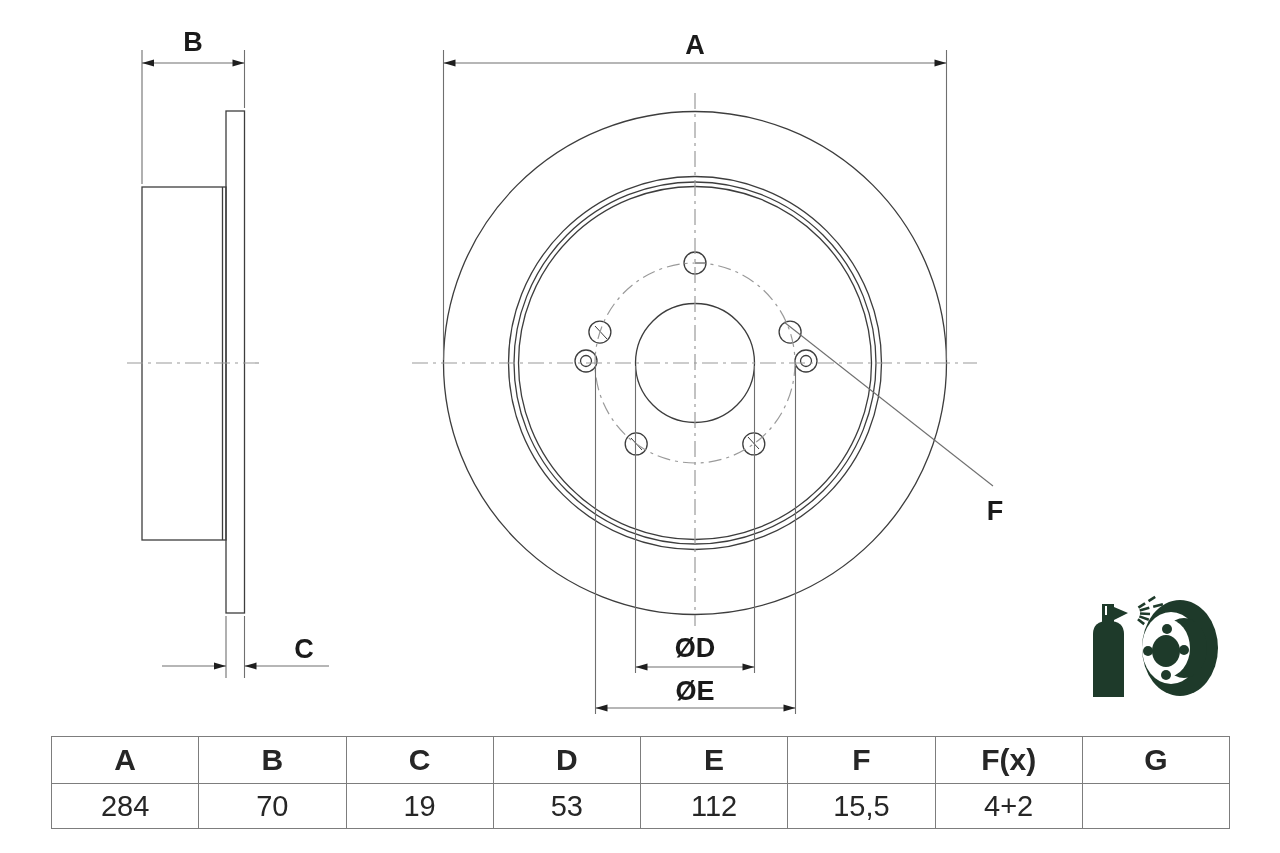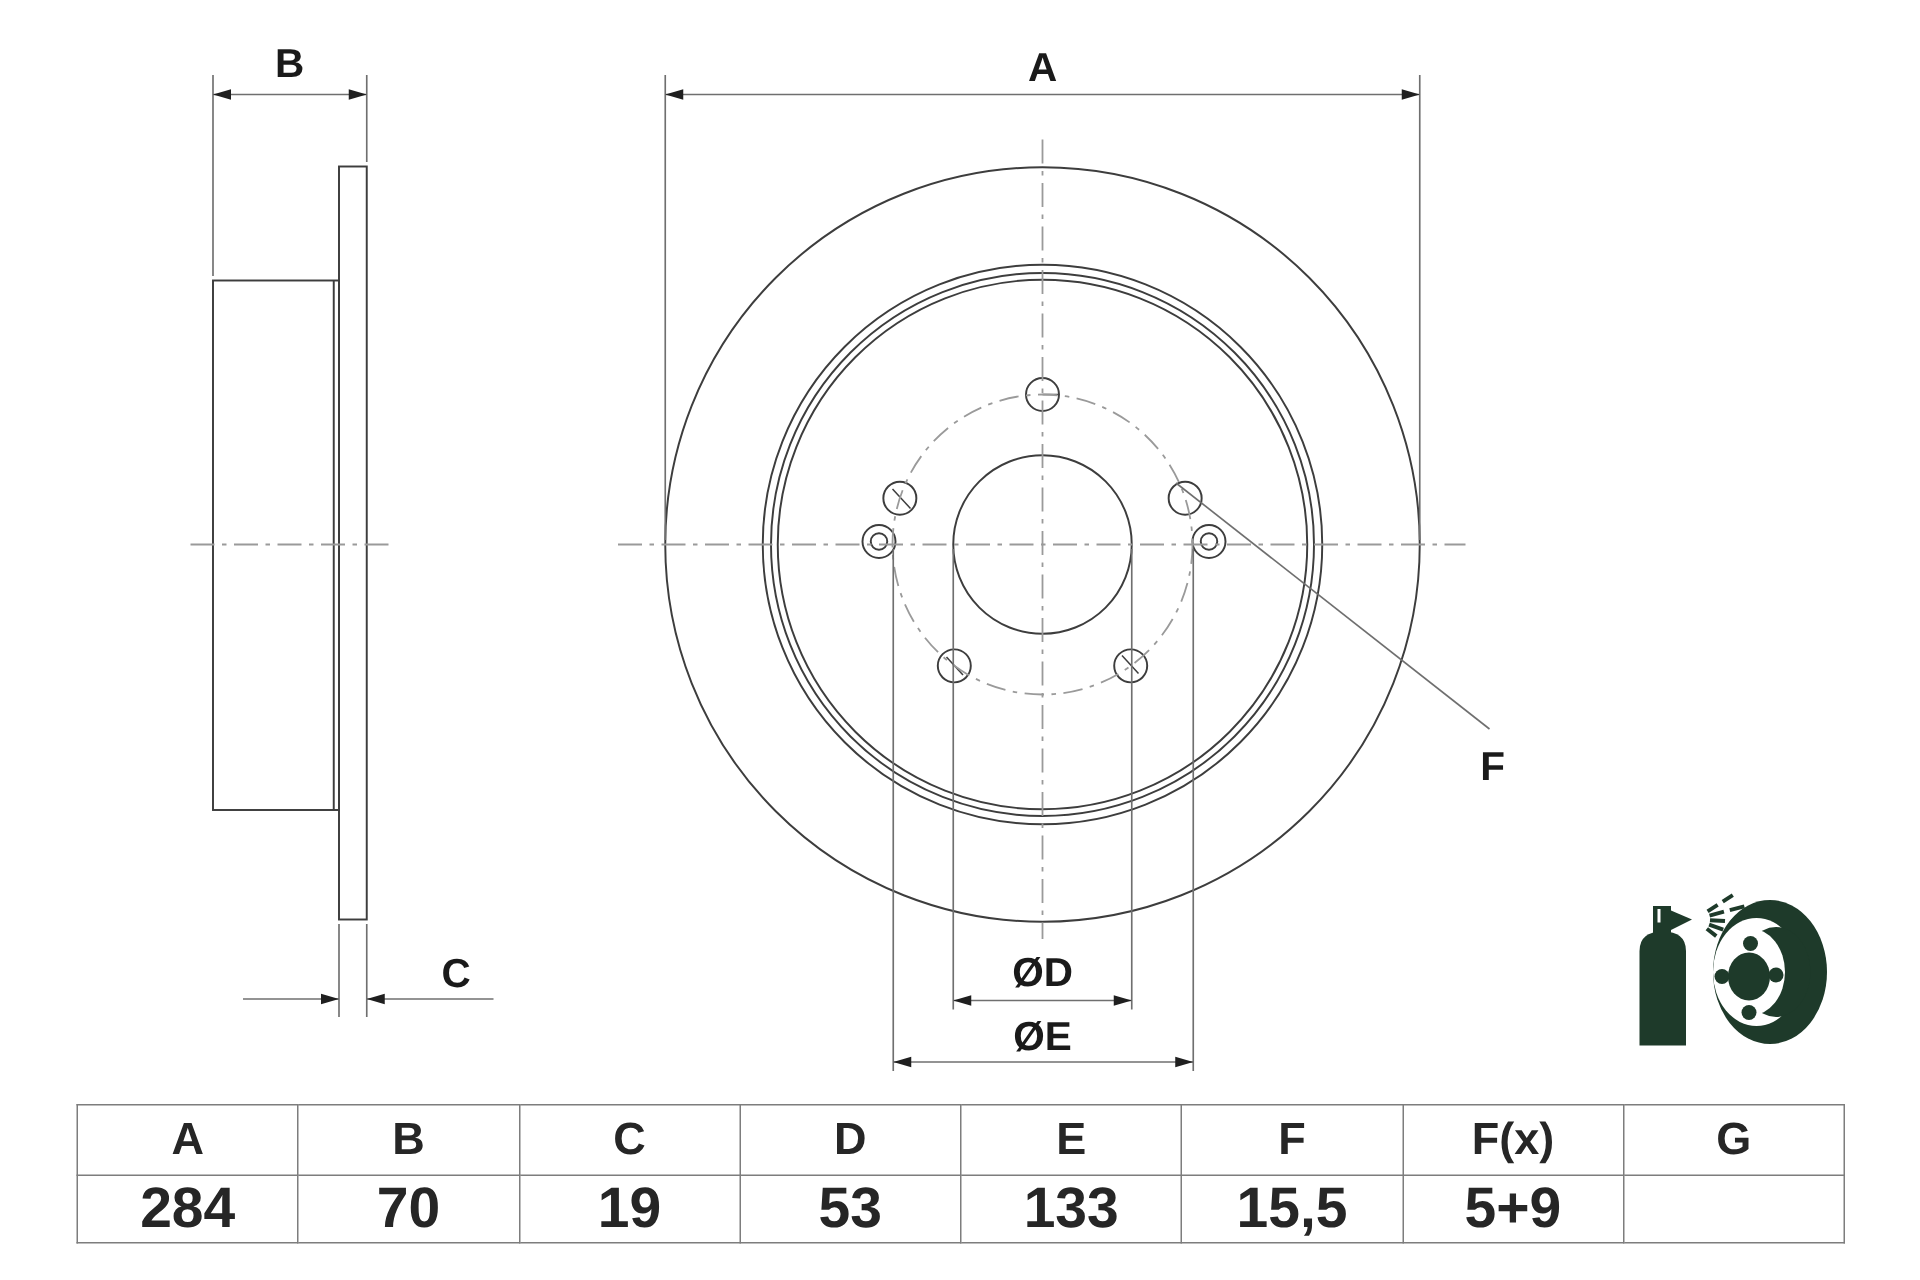--- a/index.html
+++ b/index.html
@@ -6,21 +6,21 @@
   .page{position:relative;width:1280px;height:853px;background:#ffffff;overflow:hidden;
         font-family:"Liberation Sans", sans-serif;}
   svg{position:absolute;left:0;top:0;}
   svg text{font-family:"Liberation Sans", sans-serif;fill:#1a1a1a;font-weight:700;}
   .dim-label{font-size:27px;}
   .spec-table{position:absolute;left:51px;top:736px;width:1179px;height:91px;
               border-collapse:collapse;table-layout:fixed;}
   .spec-table th,.spec-table td{border:1.5px solid #7d7d7d;text-align:center;vertical-align:middle;
               color:#262626;padding:0;}
   .spec-table th{font-size:30px;font-weight:700;height:46px;}
-  .spec-table td{font-size:38px;font-weight:700;height:44px;}
+  .spec-table td{font-size:29px;font-weight:400;height:44px;}
 </style>
 </head>
 <body>
 
 <div class="page">
 <svg width="1280" height="853" viewBox="0 0 1280 853">
 
   <g stroke="#3d3d3d" stroke-width="1.3" fill="none">
 
     <rect x="226" y="111" width="18.5" height="502"></rect>
@@ -154,20 +154,20 @@
       <th>E</th>
       <th>F</th>
       <th>F(x)</th>
       <th>G</th>
     </tr>
     <tr>
       <td>284</td>
       <td>70</td>
       <td>19</td>
       <td>53</td>
-      <td>133</td>
+      <td>112</td>
       <td>15,5</td>
-      <td>5+9</td>
+      <td>4+2</td>
       <td></td>
     </tr>
   </tbody>
     </table>
 </div>
 
 </body></html>

